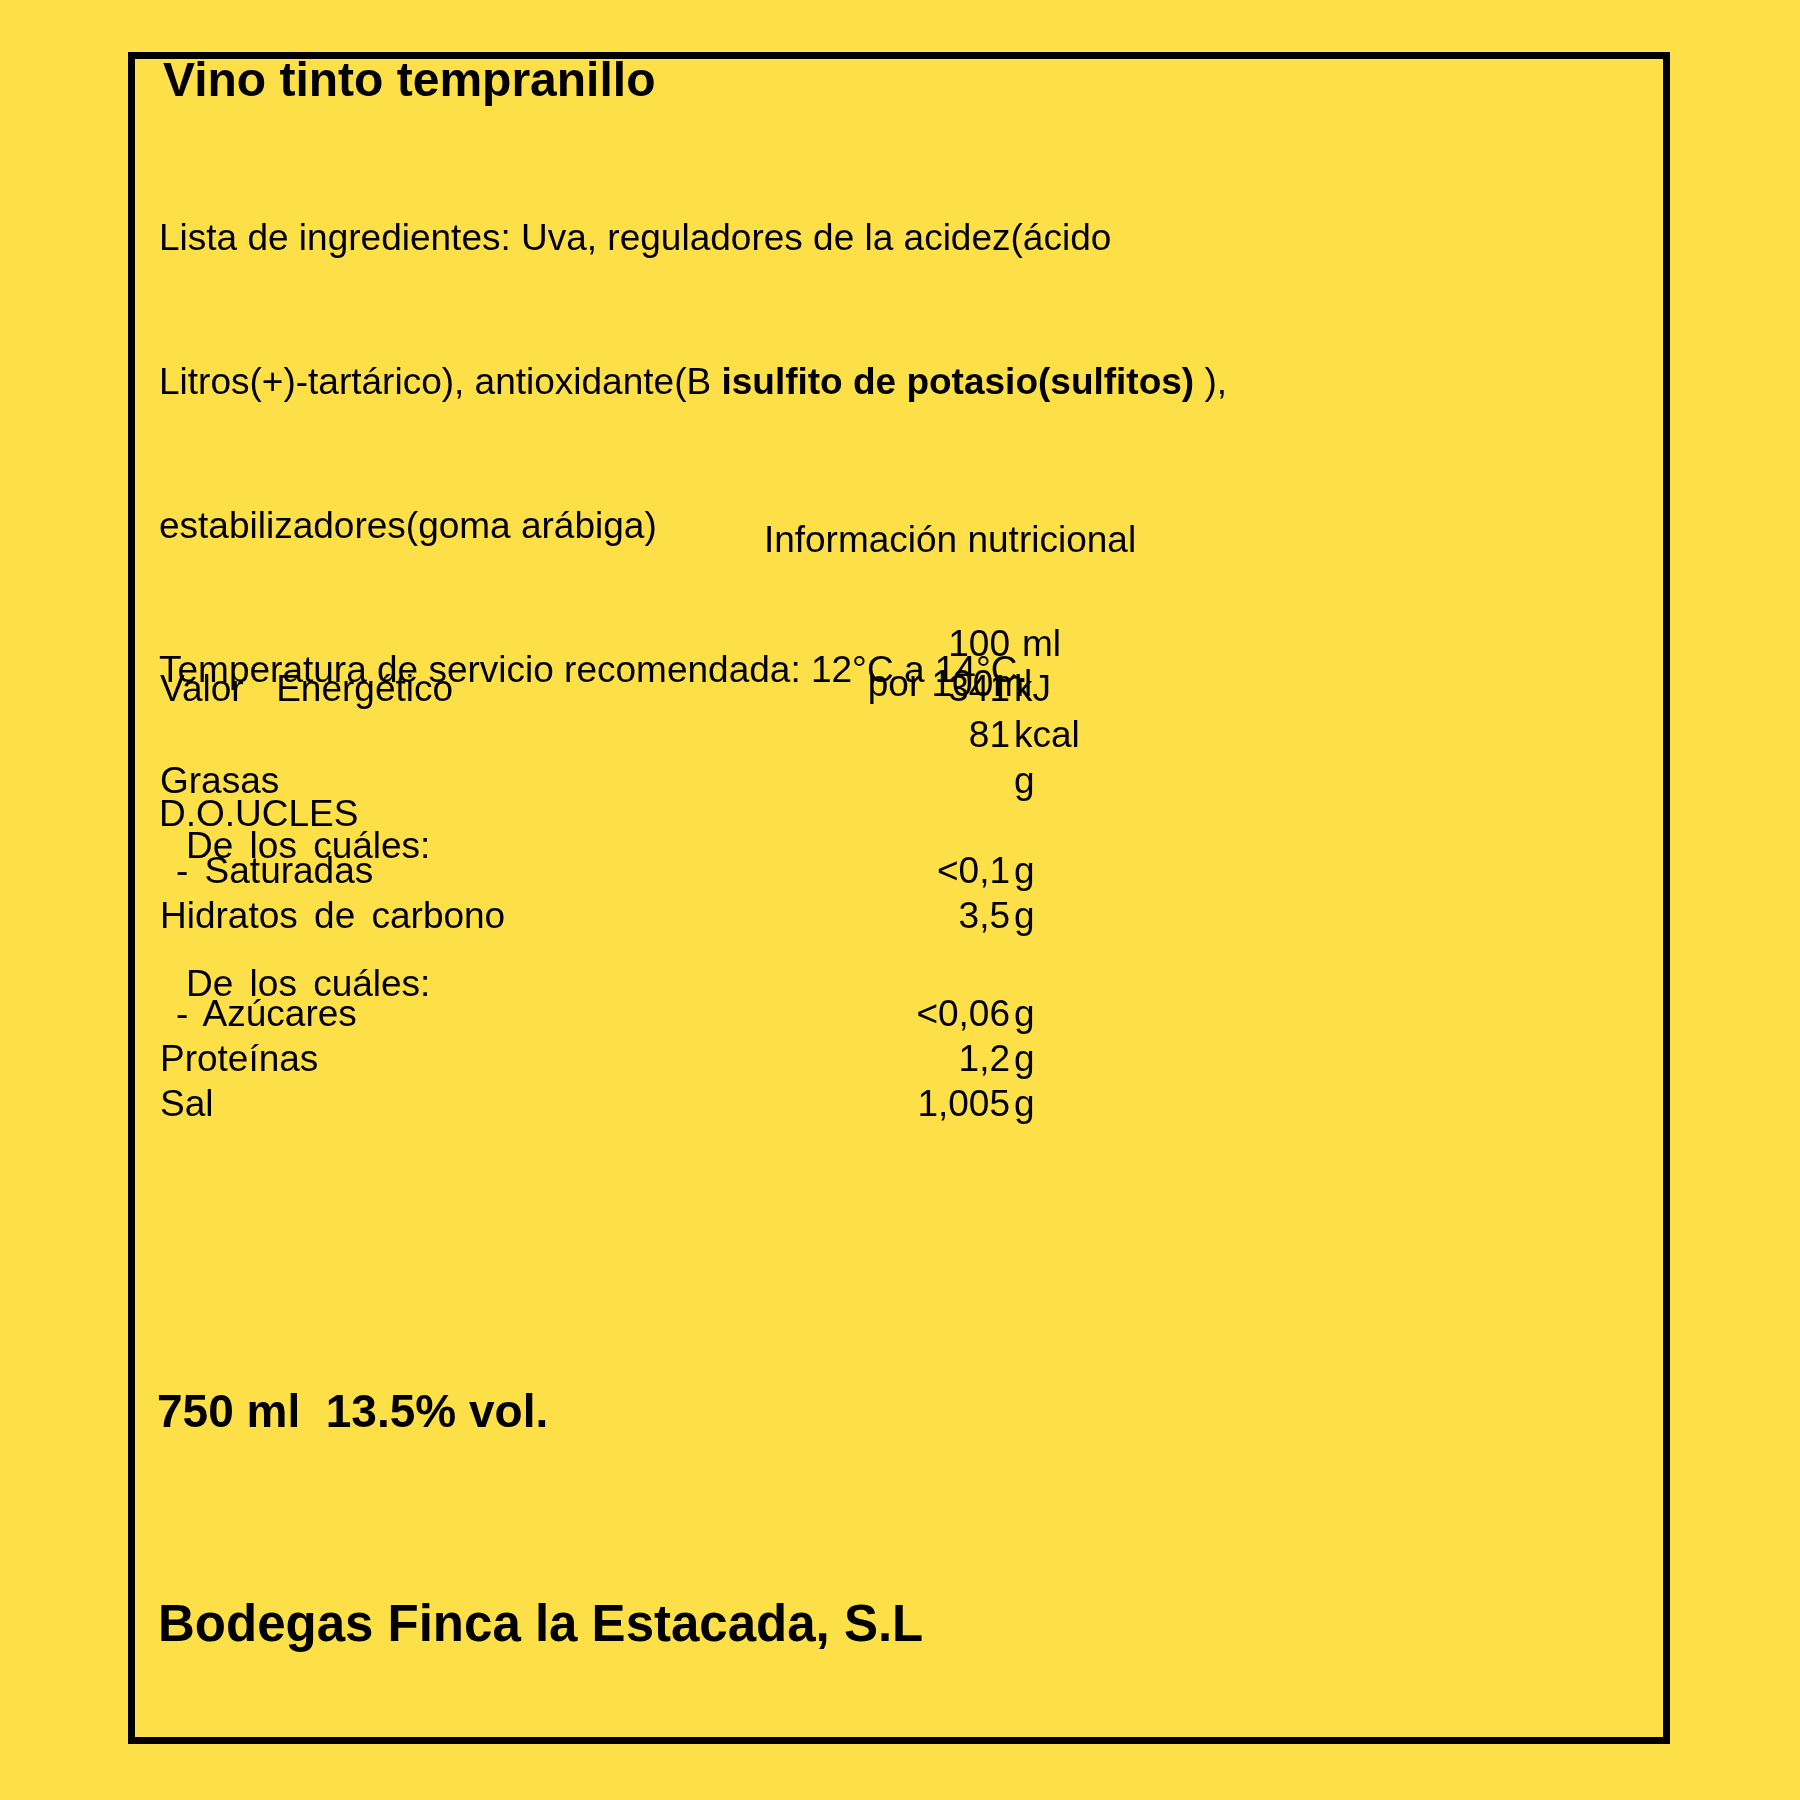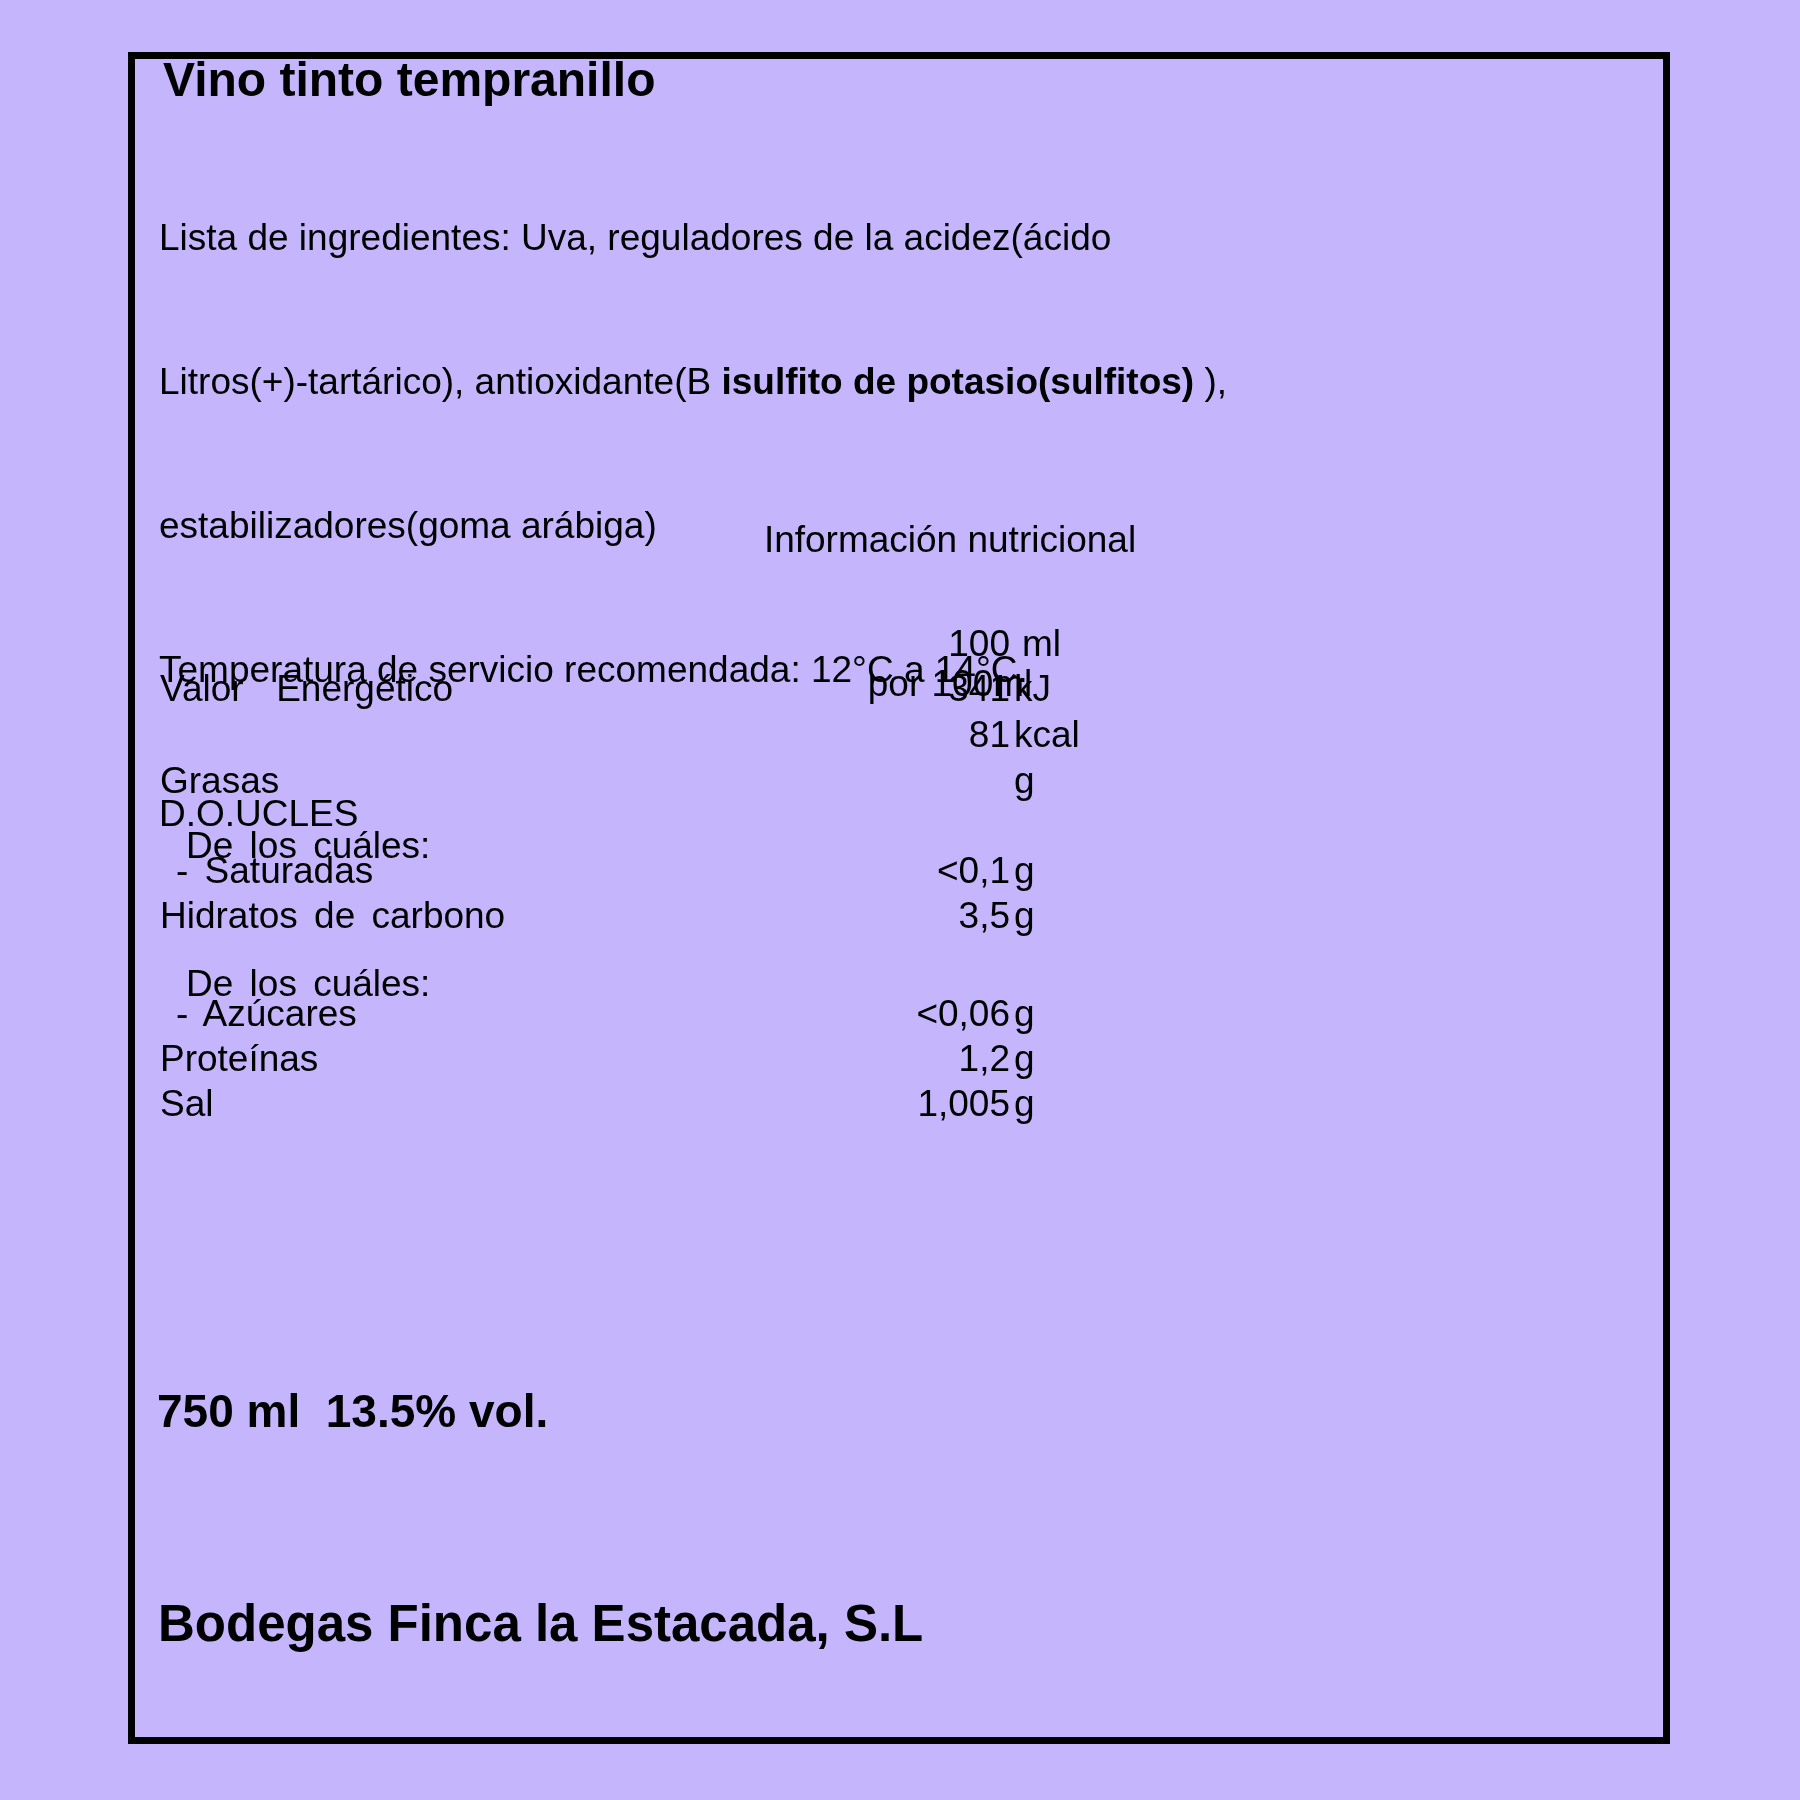--- a/index.html
+++ b/index.html
@@ -1,20 +1,20 @@
 <!DOCTYPE html>
 <html><head>
 <meta charset="utf-8">
 <style>
   html, body { margin: 0; padding: 0; background: #ffffff; }
   .page {
     position: relative;
     width: 1800px;
     height: 1800px;
-    background: #c4b5fd;
+    background: #fde047;
     color: #000000;
     font-family: "Liberation Sans", "DejaVu Sans", sans-serif;
     overflow: hidden;
   }
   .frame {
     position: absolute;
     left: 128px; top: 52px;
     width: 1542px; height: 1692px;
     border: 7px solid #000000;
     box-sizing: border-box;

